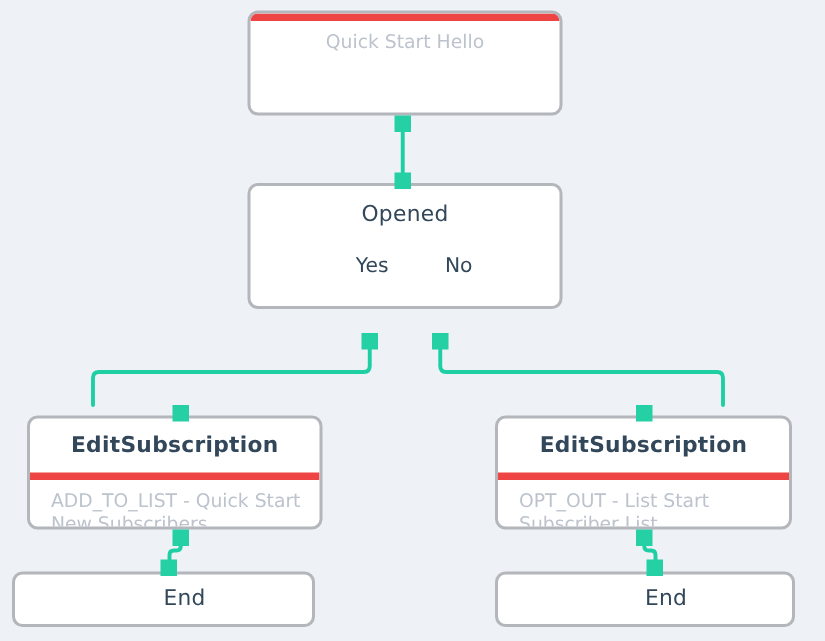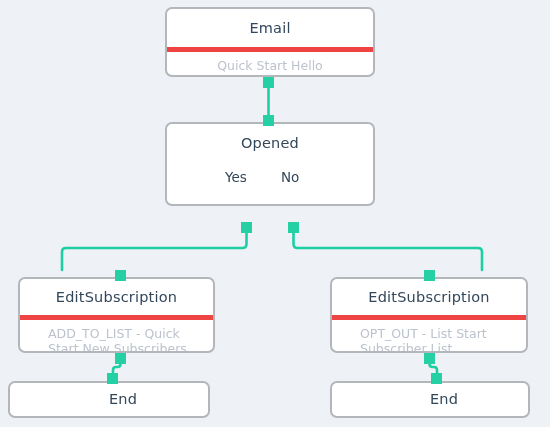--- a/index.html
+++ b/index.html
@@ -66,51 +66,51 @@
     text-align: center;
     color: #bcc3cd;
     font-size: 12.5px;
     line-height: 15px;
     border-top: 5px solid #ef4444;
     padding-top: 6px;
     overflow: hidden;
   }
   .node-body-left {
     text-align: left;
-    padding-left: 28px;
+    padding-left: 14px;
   }
   
   #node-email {
     left: 165px; top: 7px; width: 210px; height: 70px;
   }
   #node-email .node-title { padding-top: 12px; padding-bottom: 11px; }
 
   #node-opened {
     left: 165px; top: 122px; width: 210px; height: 84px;
   }
   #node-opened .node-title { padding-top: 12px; padding-bottom: 11px; }
 
   .branch-row {
     display: flex;
     justify-content: center;
     gap: 22px;
     margin-top: 7px;
     color: #33475b;
     font-size: 13.5px;
   }
-  .branch-label { width: 34px; text-align: left; }
+  .branch-label { width: 34px; text-align: right; }
 
   #node-edit-left {
     left: 18px; top: 277px; width: 197px; height: 76px;
   }
   #node-edit-right {
     left: 330px; top: 277px; width: 198px; height: 76px;
   }
   #node-edit-left .node-title,
-  #node-edit-right .node-title { padding-top: 11px; padding-bottom: 10px; }
+  #node-edit-right .node-title { padding-top: 11px; padding-bottom: 10px; font-weight: bold; }
 
   #node-end-left {
     left: 8px; top: 381px; width: 202px; height: 37px;
   }
   #node-end-right {
     left: 330px; top: 381px; width: 200px; height: 37px;
   }
   #node-end-left .node-title,
   #node-end-right .node-title { padding-top: 9px; padding-left: 28px; }
 </style>
@@ -137,21 +137,20 @@
   <div class="port" style="left:241px; top:222px;"></div>
   <div class="port" style="left:288px; top:222px;"></div>
   <div class="port" style="left:115px; top:270px;"></div>
   <div class="port" style="left:424px; top:270px;"></div>
   <div class="port" style="left:115px; top:353px;"></div>
   <div class="port" style="left:424px; top:353px;"></div>
   <div class="port" style="left:107px; top:373px;"></div>
   <div class="port" style="left:431px; top:373px;"></div>
 
   <div class="node" id="node-email">
-    <div class="node-title">Email</div>
     <div class="node-body">Quick Start Hello</div>
   </div>
 
   <div class="node" id="node-opened">
     <div class="node-title">Opened</div>
     <div class="branch-row">
       <span class="branch-label">Yes</span>
       <span class="branch-label">No</span>
     </div>
   </div>

